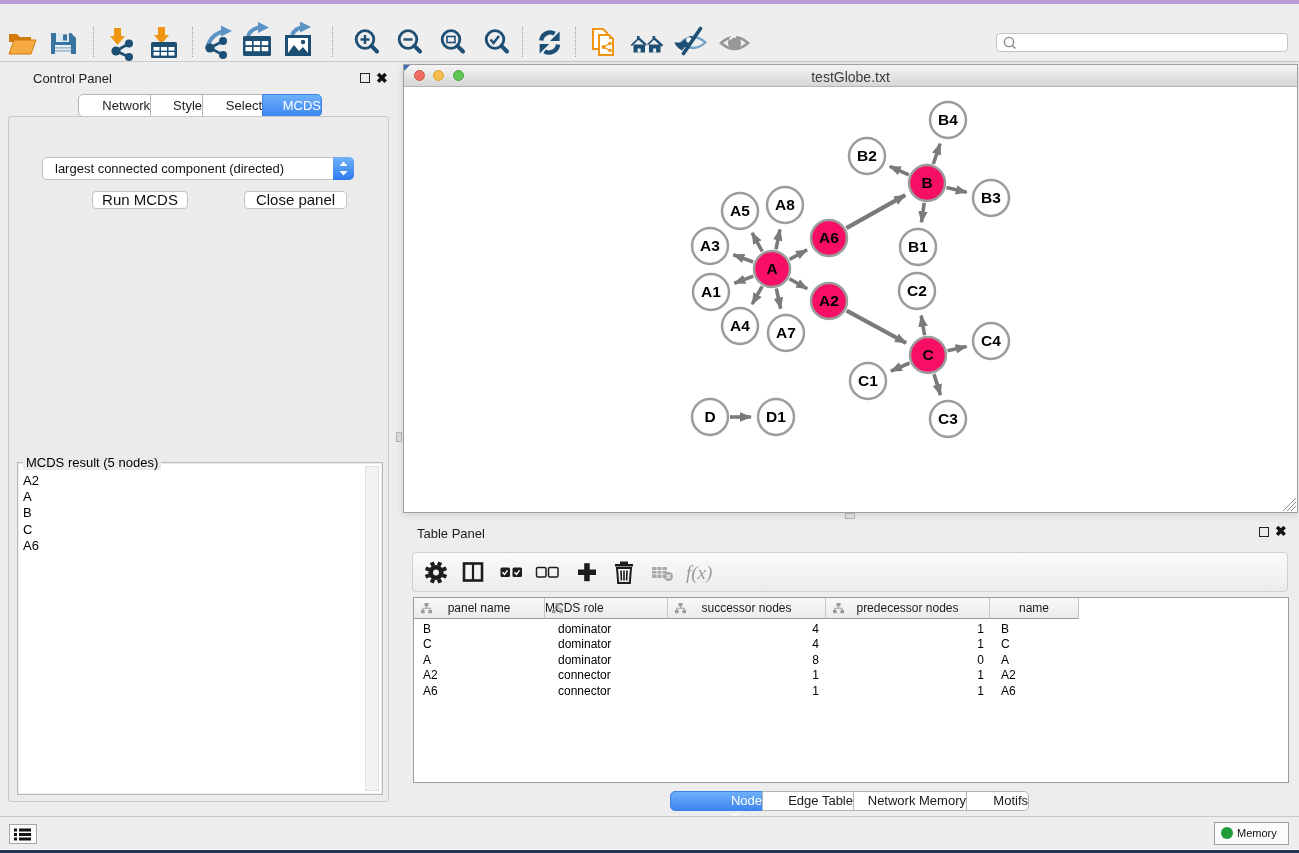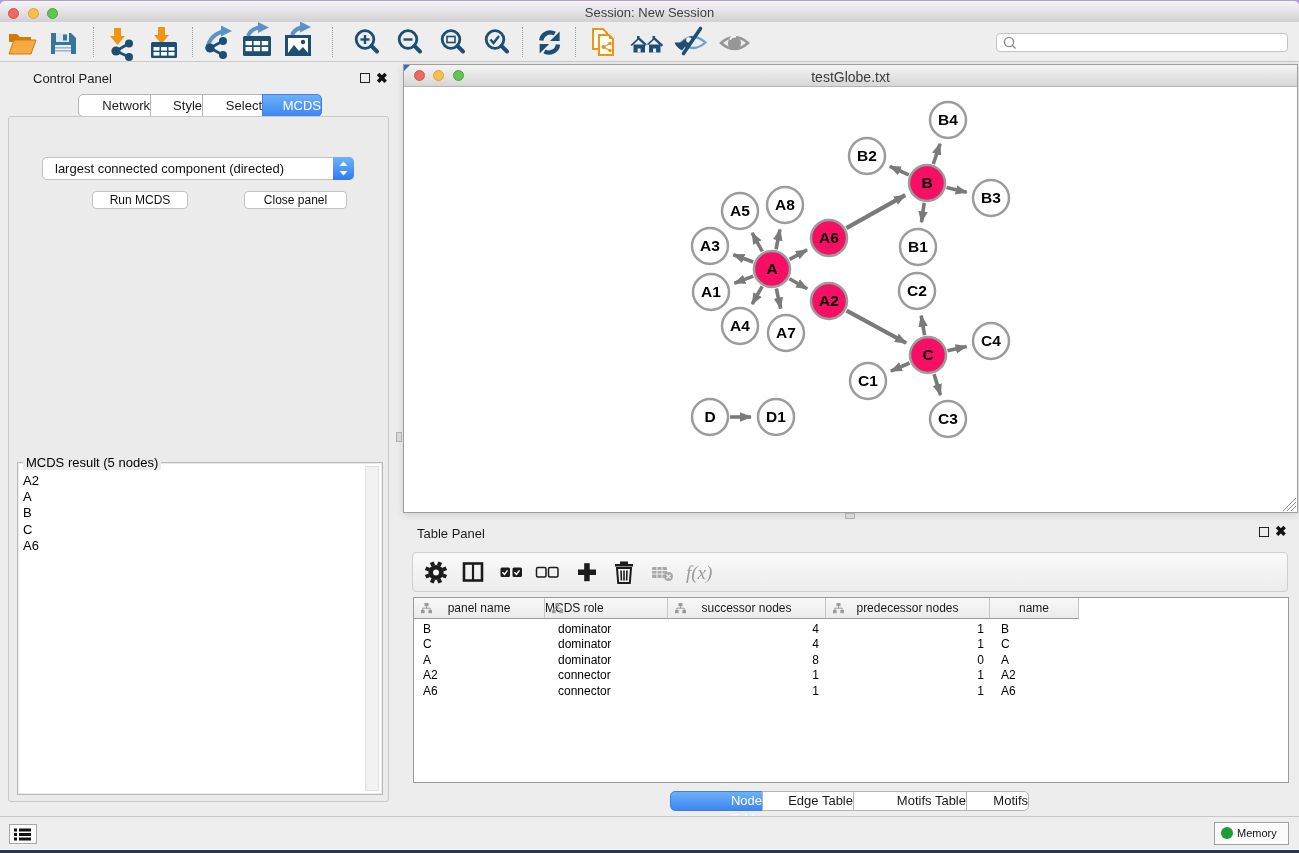--- a/index.html
+++ b/index.html
@@ -29,44 +29,38 @@
   #wtitle{position:absolute;left:0;top:0;right:0;height:21px;
     background:linear-gradient(180deg,#f4f4f4 0%,#e4e4e4 55%,#d6d6d6 100%);
     border-bottom:1px solid #b5b5b5;}
   #wtitletext{position:absolute;left:0;right:0;top:4px;text-align:center;
     font-size:14px;color:#3c3c3c;}
   .tab{position:absolute;box-sizing:border-box;background:#fff;
     border:1px solid #b5b5b5;color:#1a1a1a;font-size:13px;text-align:right;}
   .tabsel{background:linear-gradient(180deg,#6db0f8 0%,#3d86f2 100%);
     color:#fff !important;border-color:#3d82ea !important;}
   .btn{position:absolute;box-sizing:border-box;background:#fff;
-    border:1px solid #c3c3c3;border-radius:4px;font-size:12px;color:#111;
+    border:1px solid #c3c3c3;border-radius:4px;font-size:15px;color:#111;
     text-align:center;}
   #cpbox{left:8px;top:116px;width:381px;height:686px;background:#ebebeb;
     border:1px solid #c9c9c9;border-radius:3px;box-sizing:border-box;}
   #mcdsgroup{left:17px;top:462px;width:366px;height:333px;
     border:1px solid #b9b9b9;box-sizing:border-box;}
   #mcdslist{left:19px;top:464px;width:362px;height:329px;background:#fff;
     font-size:13px;color:#000;}
   #mcdslabel{left:23px;top:455px;background:#ebebeb;padding:0 3px;
     font-size:13px;color:#000;}
   .hdrbtn-sq{position:absolute;width:10px;height:10px;border:1.5px solid #222;
     box-sizing:border-box;background:transparent;}
 </style>
 </head>
 <body>
 <div id="root">
 
   <div id="purple" class="abs"></div>
-  <div id="titlebar" class="abs">
-    <div class="dot" style="left:8px;background:#ed6b5f;border:1px solid #d0564b;"></div>
-    <div class="dot" style="left:27.5px;background:#f5bf4f;border:1px solid #dda22b;"></div>
-    <div class="dot" style="left:47px;background:#61c555;border:1px solid #46a83c;"></div>
-    <div id="titletext">Session: New Session</div>
-  </div>
 
   <div id="toolbar" class="abs">
     <div class="sep" style="left:93px;"></div>
     <div class="sep" style="left:192px;"></div>
     <div class="sep" style="left:332px;"></div>
     <div class="sep" style="left:522px;"></div>
     <div class="sep" style="left:575px;"></div>
 <svg class="abs" style="left:0;top:0;z-index:3;" width="1299" height="40" viewBox="0 0 1299 40">
 <path d="M9 12 h8 l3 3 h11 v5 h-22 z" fill="#d07b0a"></path>
 <path d="M9 32 l5 -14 h22 l-5 14 z" fill="#f6ab42" stroke="#d07b0a" stroke-width="1"></path>
@@ -395,21 +389,21 @@
 <div class="abs" style="left:884px;top:668.3px;width:100px;height:15.6px;font-size:12px;line-height:15.6px;color:#000;text-align:right;">1</div>
 <div class="abs" style="left:1001px;top:668.3px;width:70px;height:15.6px;font-size:12px;line-height:15.6px;color:#000;">A2</div>
 <div class="abs" style="left:423px;top:683.9px;width:110px;height:15.6px;font-size:12px;line-height:15.6px;color:#000;">A6</div>
 <div class="abs" style="left:558px;top:683.9px;width:110px;height:15.6px;font-size:12px;line-height:15.6px;color:#000;">connector</div>
 <div class="abs" style="left:719px;top:683.9px;width:100px;height:15.6px;font-size:12px;line-height:15.6px;color:#000;text-align:right;">1</div>
 <div class="abs" style="left:884px;top:683.9px;width:100px;height:15.6px;font-size:12px;line-height:15.6px;color:#000;text-align:right;">1</div>
 <div class="abs" style="left:1001px;top:683.9px;width:70px;height:15.6px;font-size:12px;line-height:15.6px;color:#000;">A6</div>
 
   <div class="tab tabsel" style="left:670px;top:791px;width:93px;height:20px;line-height:18px;border-radius:5px 0 0 5px;padding-left:32px;">Node Table</div>
   <div class="tab" style="left:762px;top:791px;width:92px;height:20px;line-height:18px;">Edge Table</div>
-  <div class="tab" style="left:853px;top:791px;width:114px;height:20px;line-height:18px;">Motifs Table</div>
+  <div class="tab" style="left:853px;top:791px;width:114px;height:20px;line-height:18px;">Network Memory</div>
   <div class="tab" style="left:966px;top:791px;width:63px;height:20px;line-height:18px;border-radius:0 5px 5px 0;">Motifs</div>
 
   <div id="statusbar" class="abs"></div>
   <div class="abs" style="left:9px;top:824px;width:28px;height:20px;background:#fcfcfc;border:1px solid #a6a6a6;box-sizing:border-box;"></div>
   <div class="abs" style="left:1214px;top:822px;width:75px;height:23px;background:#fbfbfb;border:1px solid #a0a0a0;box-sizing:border-box;"></div>
   <div class="abs" style="left:1221px;top:827px;width:12px;height:12px;border-radius:50%;background:#1f9c38;"></div>
   <div class="abs" style="left:1237px;top:827px;font-size:11px;color:#111;">Memory</div>
   <svg class="abs" style="left:14px;top:828px;" width="18" height="13" viewBox="0 0 18 13">
       <g fill="#111">
         <rect x="0" y="0.5" width="3" height="3"></rect>

